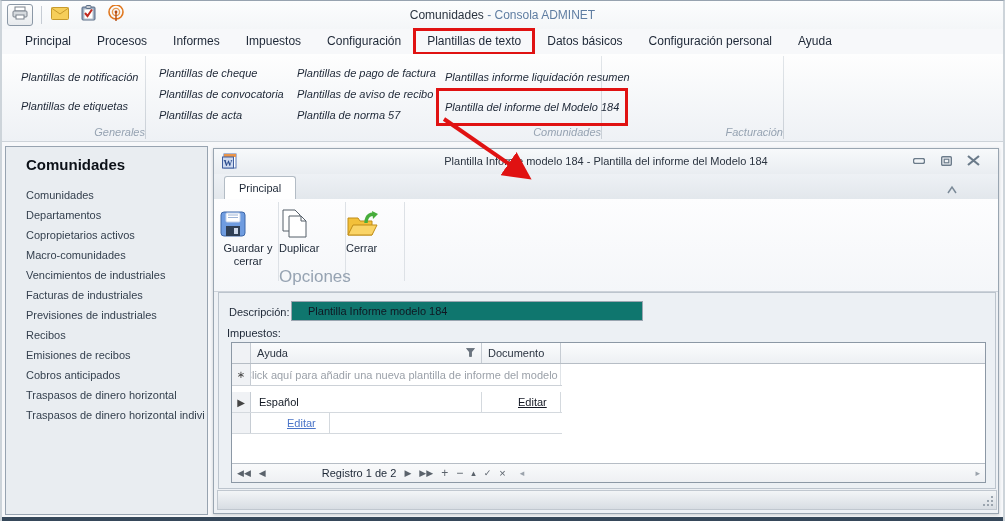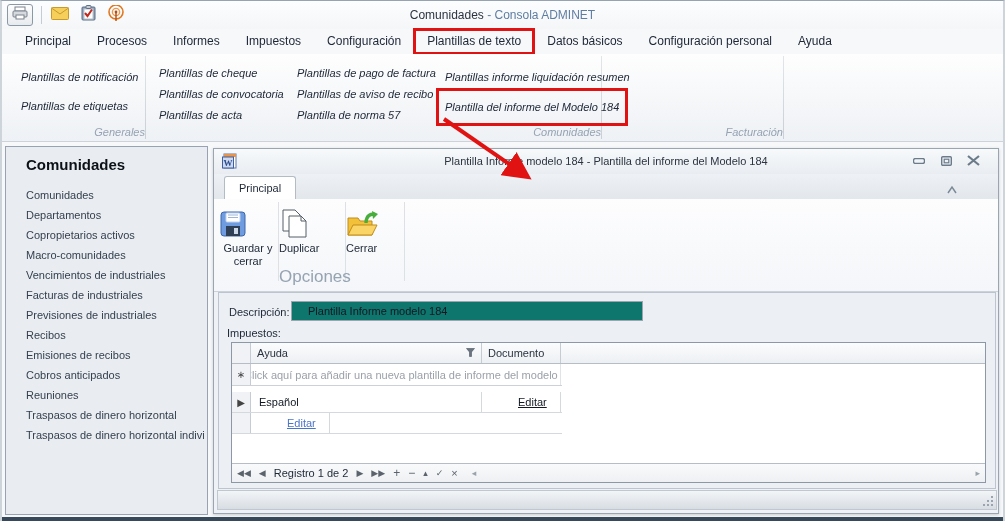--- a/index.html
+++ b/index.html
@@ -94,21 +94,21 @@
   .g-row { display:flex; height:21px; width:330px; border-bottom:1px solid #d4d9de; }
   .g-row .cell { display:flex; align-items:center; font-size:11px; color:#101722; padding:0 8px; border-right:1px solid #d4d9de; }
   .g-row .c-ind { padding:0; }
   .g-row .c-doc a { padding-left:14px; }
   .g-fill { flex:1; }
   .lnk-dark { color:#141824; text-decoration:underline; }
   .lnk-blue { color:#4a74c8; text-decoration:underline; }
 
   .g-nav { height:19px; border-top:1px solid #b6bdc5; background:linear-gradient(#f9fafb,#eef0f3);
            display:flex; align-items:center; padding:0 5px; gap:8px; font-size:9px; color:#5a626b; }
-  .g-nav .rec { font-size:11px; color:#1d2736; }
+  .g-nav .rec { font-size:11px; color:#1d2736;margin-left:48px; }
   .g-nav .nb { cursor:default; }
   .g-nav .sr { margin-left:auto; color:#9aa2ab; }
 
   .dlg-footer { position:absolute; left:3px; bottom:3px; width:780px; height:20px;
                 border:1px solid #c0c7cf; background:linear-gradient(#f3f5f7,#d8dde3); }
   .grip { position:absolute; right:3px; bottom:3px; width:10px; height:10px; }
   .grip i { position:absolute; width:2px; height:2px; background:#9aa4ae; }
 
   .bottom-strip { position:absolute; left:0; bottom:0; width:100%; height:4px; background:#36485a; }
   a { cursor:pointer; }
@@ -227,21 +227,20 @@
       <div class="sb-item">Comunidades</div>
       <div class="sb-item">Departamentos</div>
       <div class="sb-item">Copropietarios activos</div>
       <div class="sb-item">Macro-comunidades</div>
       <div class="sb-item">Vencimientos de industriales</div>
       <div class="sb-item">Facturas de industriales</div>
       <div class="sb-item">Previsiones de industriales</div>
       <div class="sb-item">Recibos</div>
       <div class="sb-item">Emisiones de recibos</div>
       <div class="sb-item">Cobros anticipados</div>
-      <div class="sb-item">Reuniones</div>
       <div class="sb-item">Traspasos de dinero horizontal</div>
       <div class="sb-item">Traspasos de dinero horizontal indivi</div>
     </div>
   </div>
 
   <div class="dialog">
     <div class="dlg-titlebar">
       <span class="dlg-icon">
         <svg width="16" height="16" viewBox="0 0 16 16">
             <rect x="2" y="1" width="12" height="14" fill="#fff" stroke="#5b79b4"></rect>

